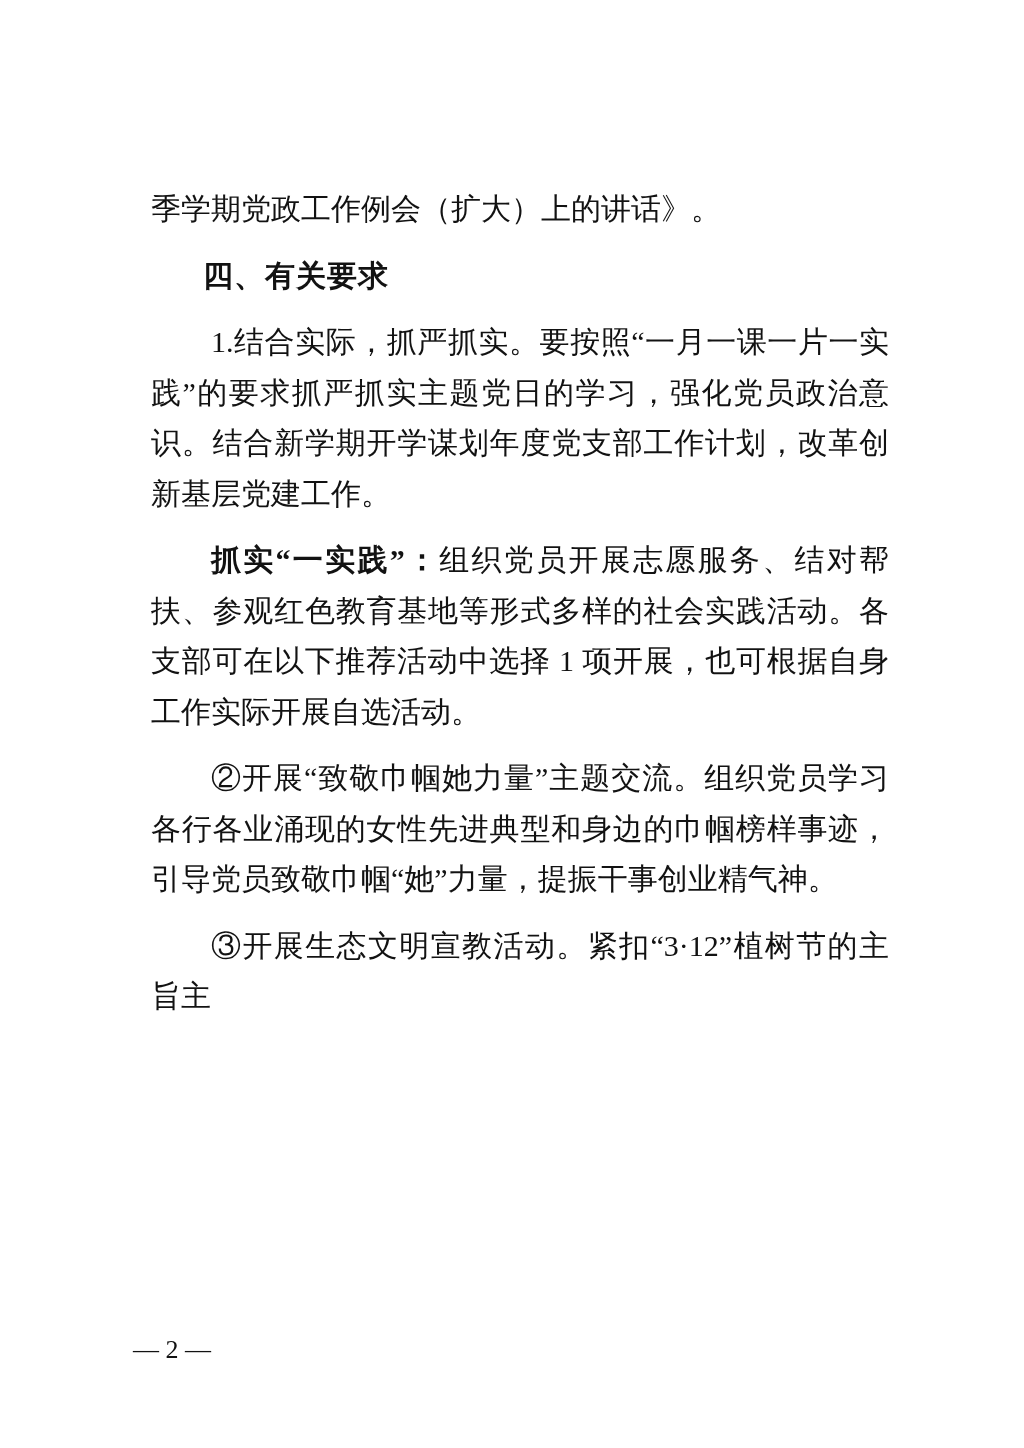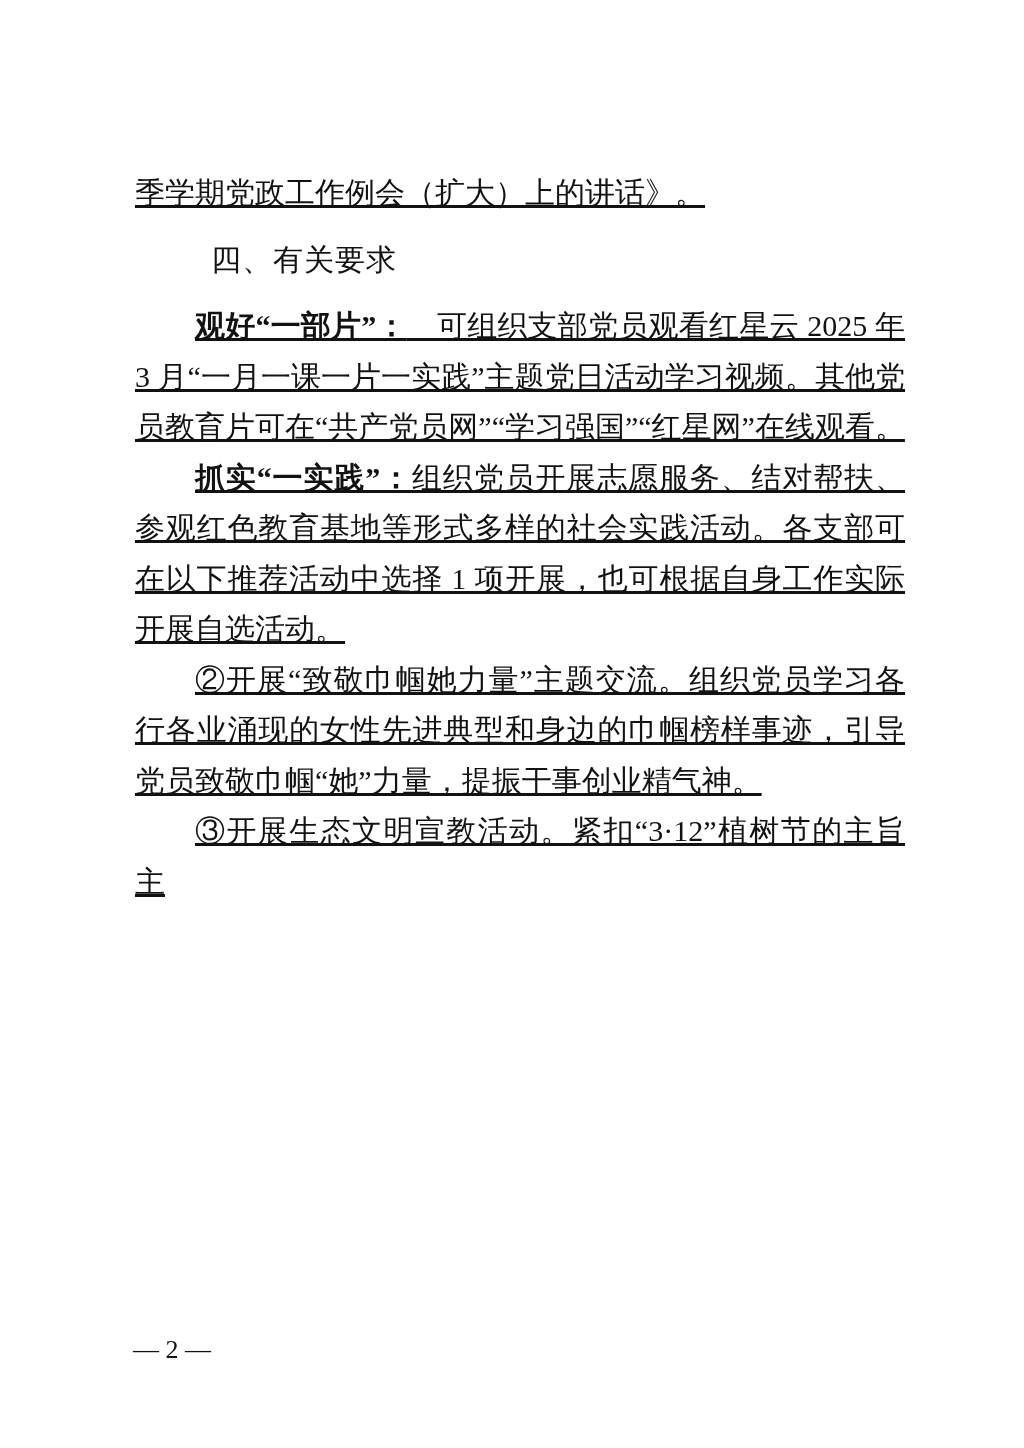--- a/index.html
+++ b/index.html
@@ -20,33 +20,32 @@
     position: absolute;
     left: 135px;
     top: 168px;
     width: 770px;
     font-size: 30px;
     line-height: 50.5px;
     text-align: justify;
     text-justify: inter-ideograph;
   }
   .para {
-    margin: 0;
+    margin: 16px;
     padding: 0;
     text-indent: 2em;
-    text-decoration: underline;
   }
   .para.no-indent {
     text-indent: 0;
   }
   .heading {
-    margin: 16px;
+    margin: 8px;
     padding: 0;
     text-indent: 2em;
-    font-weight: normal;
+    font-weight: bold;
     font-family: "Liberation Sans", "DejaVu Sans", sans-serif;
     letter-spacing: 1px;
   }
   .lead {
     font-weight: bold;
   }
   .footer {
     position: absolute;
     left: 133px;
     top: 1335px;
@@ -59,23 +58,23 @@
 </head>
 <body>
 
 <div class="page">
   <div class="content">
 
     <p class="para no-indent">季学期党政工作例会（扩大）上的讲话》。</p>
 
     <p class="heading">四、有关要求</p>
 
+    <p class="para"><span>1.结合实际，抓严抓实。要按照“一月一课一片一实践”的要求抓严抓实主题党日的学习，强化党员政治意识。结合新学期开学谋划年度党支部工作计划，改革创新基层党建工作。</span></p>
 
 
-    <p class="para"><span class="lead">观好“一部片”：</span><span>　可组织支部党员观看红星云 2025 年 3 月“一月一课一片一实践”主题党日活动学习视频。其他党员教育片可在“共产党员网”“学习强国”“红星网”在线观看。</span></p>
 
     <p class="para"><span class="lead">抓实“一实践”：</span><span>组织党员开展志愿服务、结对帮扶、参观红色教育基地等形式多样的社会实践活动。各支部可在以下推荐活动中选择 1 项开展，也可根据自身工作实际开展自选活动。</span></p>
 
 
     <p class="para"><span>②开展“致敬巾帼她力量”主题交流。组织党员学习各行各业涌现的女性先进典型和身边的巾帼榜样事迹，引导党员致敬巾帼“她”力量，提振干事创业精气神。</span></p>
 
     <p class="para"><span>③开展生态文明宣教活动。紧扣“3·12”植树节的主旨主</span></p>
 
   </div>
 

